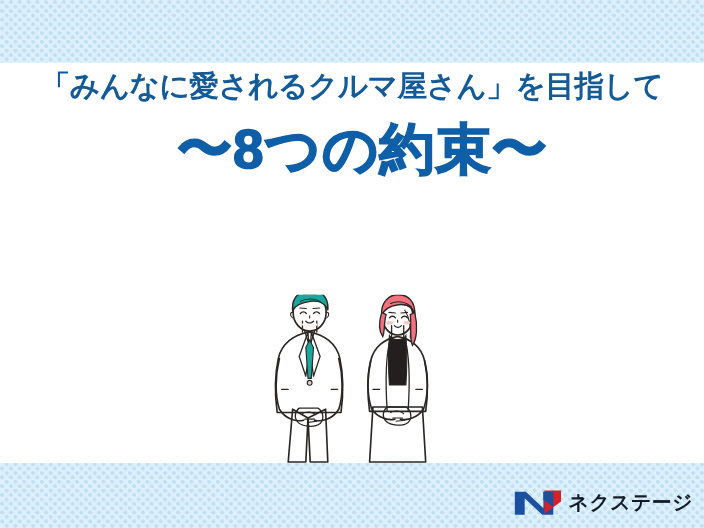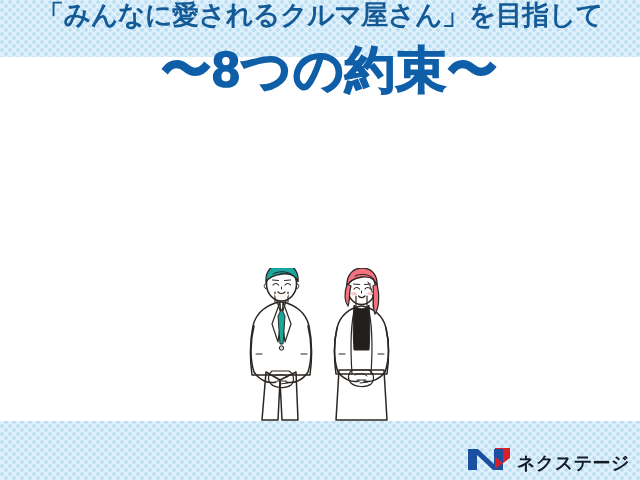--- a/index.html
+++ b/index.html
@@ -43,26 +43,28 @@
   #headline {
     position: absolute;
     left: 0;
     top: 0;
     width: 640px;
     text-align: center;
     user-select: none;
   }
   #headline-line1 {
     display: block;
+    margin-top: 66px;
     font-size: 27px;
     line-height: 1.16;
     font-weight: 700;
     letter-spacing: -0.5px;
     color: #135a96;
     white-space: nowrap;
+    font-family: Liberation Mono, monospace;
   }
   #headline-line2 {
     display: block;
     margin-top: 12px;
     font-size: 50px;
     line-height: 1.1;
     font-weight: 700;
     letter-spacing: 1px;
     color: #0f5fa8;
     white-space: nowrap;
@@ -83,21 +85,21 @@
     width: 190px;
     height: 153px;
   }
 
   
   #brand-logo {
     position: absolute;
     right: 8px;
     bottom: 8px;
     display: flex;
-    align-items: flex-end;
+    align-items: center;
     gap: 6px;
     height: 30px;
     padding: 0 2px;
     user-select: none;
   }
   #brand-mark { width: 44px; height: 26px; display: block; }
   #brand-wordmark {
     font-size: 18px;
     font-weight: 700;
     letter-spacing: 0.5px;

